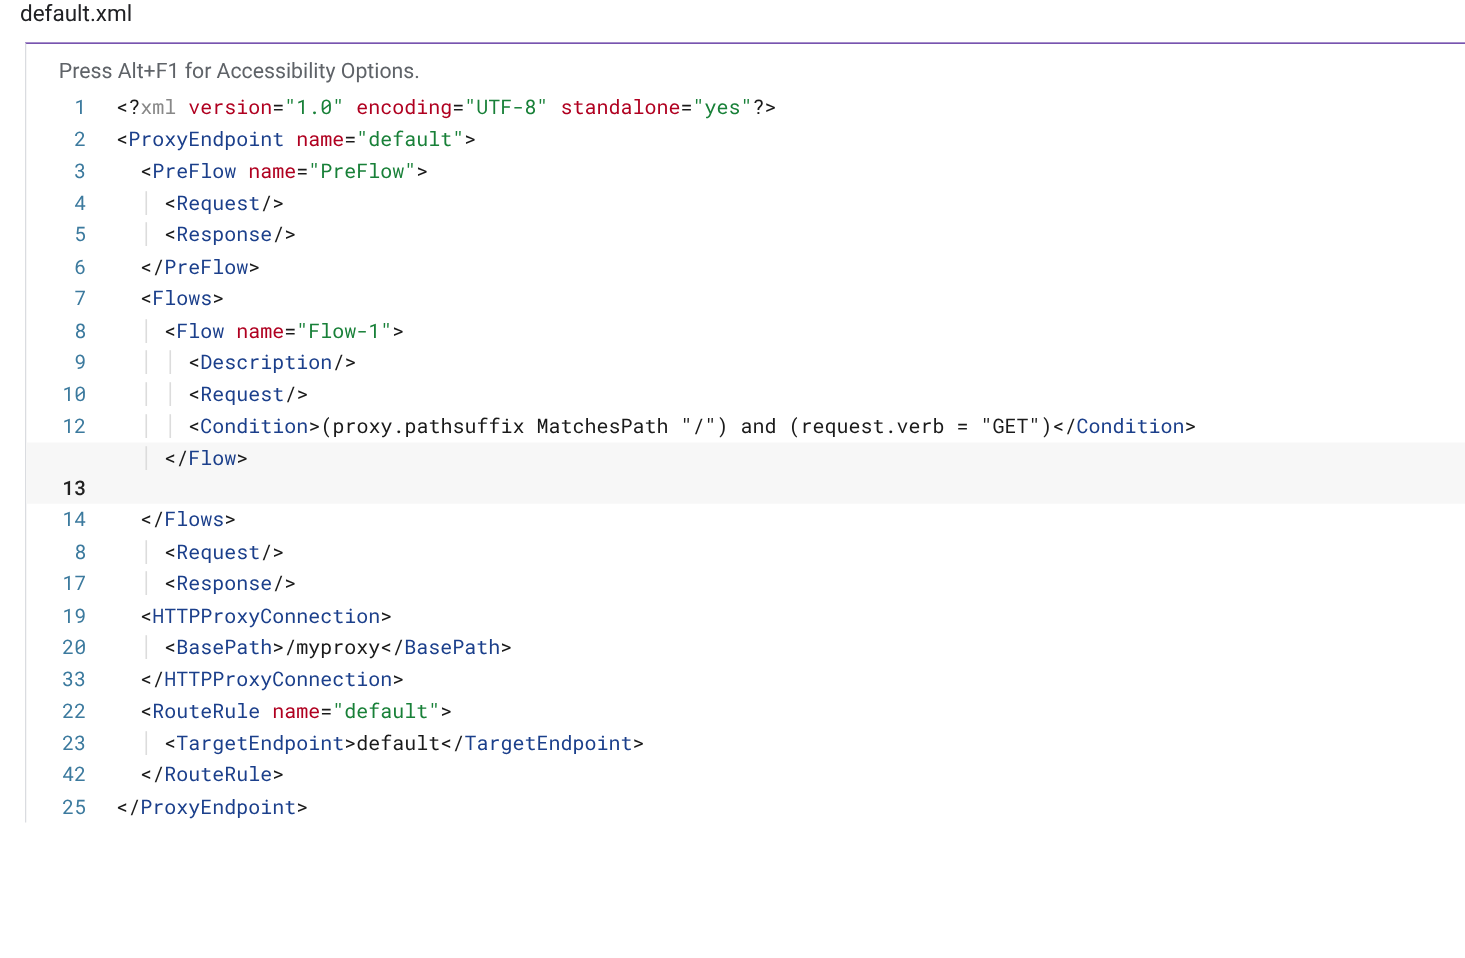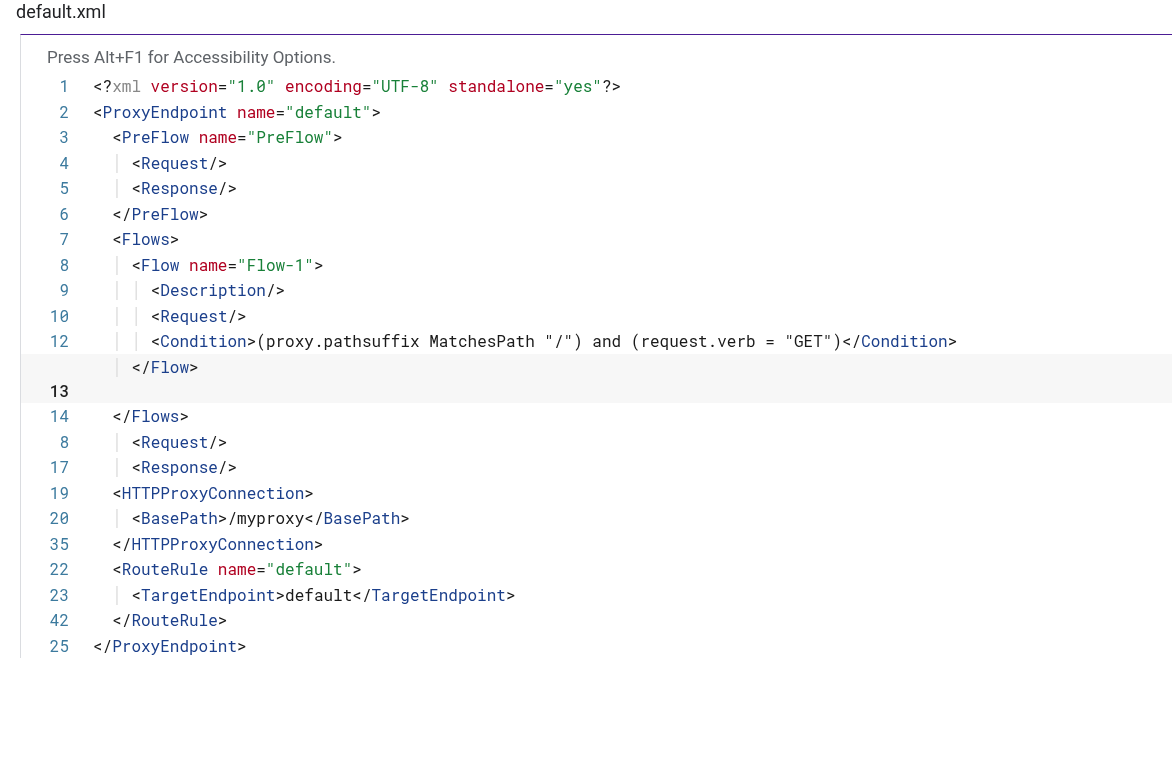--- a/index.html
+++ b/index.html
@@ -88,19 +88,19 @@
       <div class="line"><div class="gutter">8</div><div class="code"><span class="indent-guide">  </span><span class="indent-guide">│ </span><span class="tok-angle">&lt;</span><span class="tok-tag">Flow </span><span class="tok-attr">name</span><span class="tok-punct">=</span><span class="tok-str">"Flow-1"</span><span class="tok-angle">&gt;</span></div></div>
       <div class="line"><div class="gutter">9</div><div class="code"><span class="indent-guide">  </span><span class="indent-guide">│ </span><span class="indent-guide">│ </span><span class="tok-angle">&lt;</span><span class="tok-tag">Description</span><span class="tok-angle">/&gt;</span></div></div>
       <div class="line"><div class="gutter">10</div><div class="code"><span class="indent-guide">  </span><span class="indent-guide">│ </span><span class="indent-guide">│ </span><span class="tok-angle">&lt;</span><span class="tok-tag">Request</span><span class="tok-angle">/&gt;</span></div></div>
       <div class="line"><div class="gutter">12</div><div class="code"><span class="indent-guide">  </span><span class="indent-guide">│ </span><span class="indent-guide">│ </span><span class="tok-angle">&lt;</span><span class="tok-tag">Condition</span><span class="tok-angle">&gt;</span><span class="tok-text">(proxy.pathsuffix MatchesPath "/") and (request.verb = "GET")</span><span class="tok-angle">&lt;/</span><span class="tok-tag">Condition</span><span class="tok-angle">&gt;</span></div></div>
       <div class="line highlight"><div class="gutter">13</div><div class="code"><span class="indent-guide">  </span><span class="indent-guide">│ </span><span class="tok-angle">&lt;/</span><span class="tok-tag">Flow</span><span class="tok-angle">&gt;</span></div></div>
       <div class="line"><div class="gutter">14</div><div class="code"><span class="indent-guide">  </span><span class="tok-angle">&lt;/</span><span class="tok-tag">Flows</span><span class="tok-angle">&gt;</span></div></div>
       <div class="line"><div class="gutter">8</div><div class="code"><span class="indent-guide">  </span><span class="indent-guide">│ </span><span class="tok-angle">&lt;</span><span class="tok-tag">Request</span><span class="tok-angle">/&gt;</span></div></div>
       <div class="line"><div class="gutter">17</div><div class="code"><span class="indent-guide">  </span><span class="indent-guide">│ </span><span class="tok-angle">&lt;</span><span class="tok-tag">Response</span><span class="tok-angle">/&gt;</span></div></div>
       <div class="line"><div class="gutter">19</div><div class="code"><span class="indent-guide">  </span><span class="tok-angle">&lt;</span><span class="tok-tag">HTTPProxyConnection</span><span class="tok-angle">&gt;</span></div></div>
       <div class="line"><div class="gutter">20</div><div class="code"><span class="indent-guide">  </span><span class="indent-guide">│ </span><span class="tok-angle">&lt;</span><span class="tok-tag">BasePath</span><span class="tok-angle">&gt;</span><span class="tok-text">/myproxy</span><span class="tok-angle">&lt;/</span><span class="tok-tag">BasePath</span><span class="tok-angle">&gt;</span></div></div>
-      <div class="line"><div class="gutter">35</div><div class="code"><span class="indent-guide">  </span><span class="tok-angle">&lt;/</span><span class="tok-tag">HTTPProxyConnection</span><span class="tok-angle">&gt;</span></div></div>
+      <div class="line"><div class="gutter">33</div><div class="code"><span class="indent-guide">  </span><span class="tok-angle">&lt;/</span><span class="tok-tag">HTTPProxyConnection</span><span class="tok-angle">&gt;</span></div></div>
       <div class="line"><div class="gutter">22</div><div class="code"><span class="indent-guide">  </span><span class="tok-angle">&lt;</span><span class="tok-tag">RouteRule </span><span class="tok-attr">name</span><span class="tok-punct">=</span><span class="tok-str">"default"</span><span class="tok-angle">&gt;</span></div></div>
       <div class="line"><div class="gutter">23</div><div class="code"><span class="indent-guide">  </span><span class="indent-guide">│ </span><span class="tok-angle">&lt;</span><span class="tok-tag">TargetEndpoint</span><span class="tok-angle">&gt;</span><span class="tok-text">default</span><span class="tok-angle">&lt;/</span><span class="tok-tag">TargetEndpoint</span><span class="tok-angle">&gt;</span></div></div>
       <div class="line"><div class="gutter">42</div><div class="code"><span class="indent-guide">  </span><span class="tok-angle">&lt;/</span><span class="tok-tag">RouteRule</span><span class="tok-angle">&gt;</span></div></div>
       <div class="line"><div class="gutter">25</div><div class="code"><span class="tok-angle">&lt;/</span><span class="tok-tag">ProxyEndpoint</span><span class="tok-angle">&gt;</span></div></div>
     </div>
 </div>
 
 </body></html>

